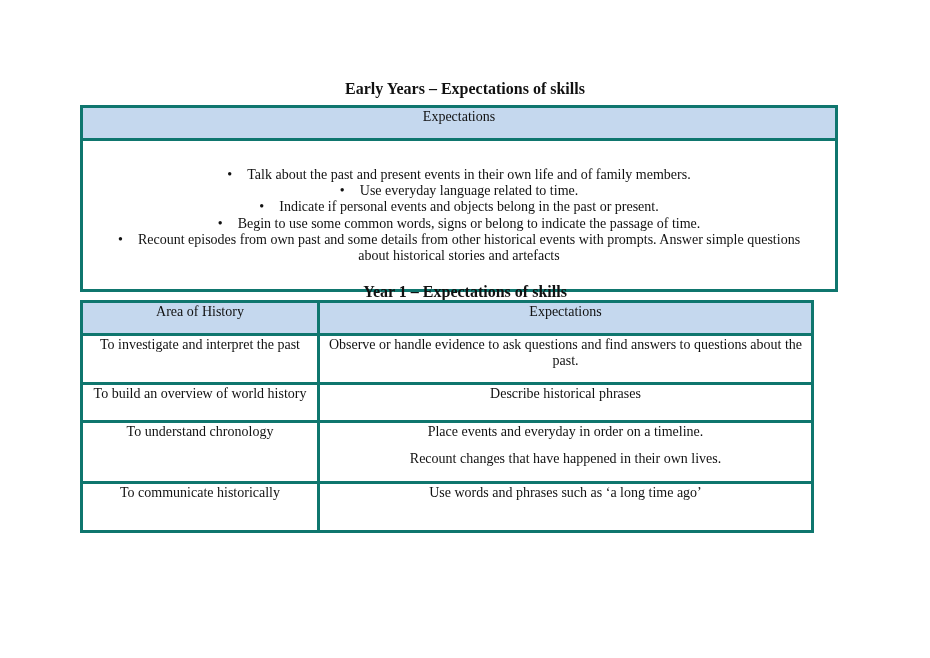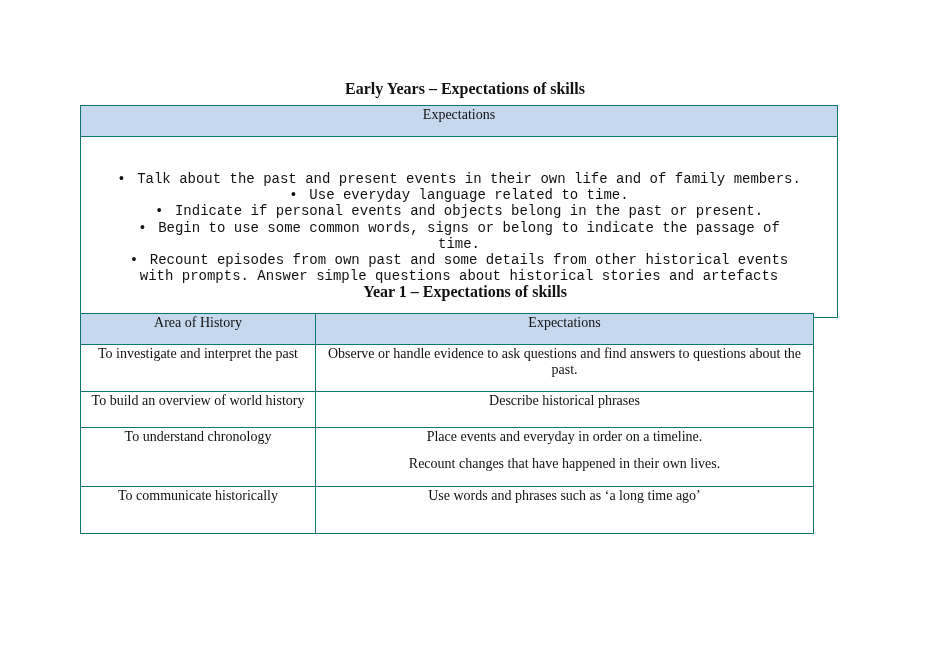--- a/index.html
+++ b/index.html
@@ -3,29 +3,29 @@
 <meta charset="utf-8">
 <style>
   html, body { margin: 0; padding: 0; background: #ffffff; }
   body { width: 930px; height: 658px; position: relative; overflow: hidden;
          font-family: "Liberation Serif", "DejaVu Serif", serif; color: #111; }
   .title { position: absolute; left: 0; width: 930px; text-align: center;
            font-weight: bold; font-size: 16px; }
   #t1-title { top: 80px; }
   #t2-title { top: 283px; text-align: center; }
   table { position: absolute; border-collapse: collapse; font-size: 14px; }
-  td, th { border: 1px solid #0f766e; text-align: center; vertical-align: top;
+  td, th { border: 3px solid #0f766e; text-align: center; vertical-align: top;
            font-weight: normal; padding: 0; }
   th { background: #c5d8ee; }
   #t1 { left: 80px; top: 105px; width: 758px; }
   #t1 th { height: 29px; padding-top: 1px; }
   #t1 td { height: 96px; padding-top: 1px; line-height: 16.2px; }
-  #t1 ul { list-style: none; margin: 16px; padding: 17px 20px; font-family: Liberation Mono, monospace; }
+  #t1 ul { list-style: none; margin: 8px; padding: 17px 20px; }
   #t1 li .bullet { display: inline-block; width: 20px; text-align: left; }
-  #t2 { left: 80px; top: 313px; width: 734px; }
+  #t2 { left: 80px; top: 300px; width: 734px; }
   #t2 th { height: 29px; padding-top: 1px; }
   #t2 .c1 { width: 234px; }
   #t2 td { padding-top: 1px; }
   #t2 tr.r1 td { height: 45px; }
   #t2 tr.r2 td { height: 34px; }
   #t2 tr.r3 td { height: 57px; }
   #t2 tr.r4 td { height: 45px; border-radius: 20px; }
   .p2 { margin-top: 11px; }
 </style>
 </head>

